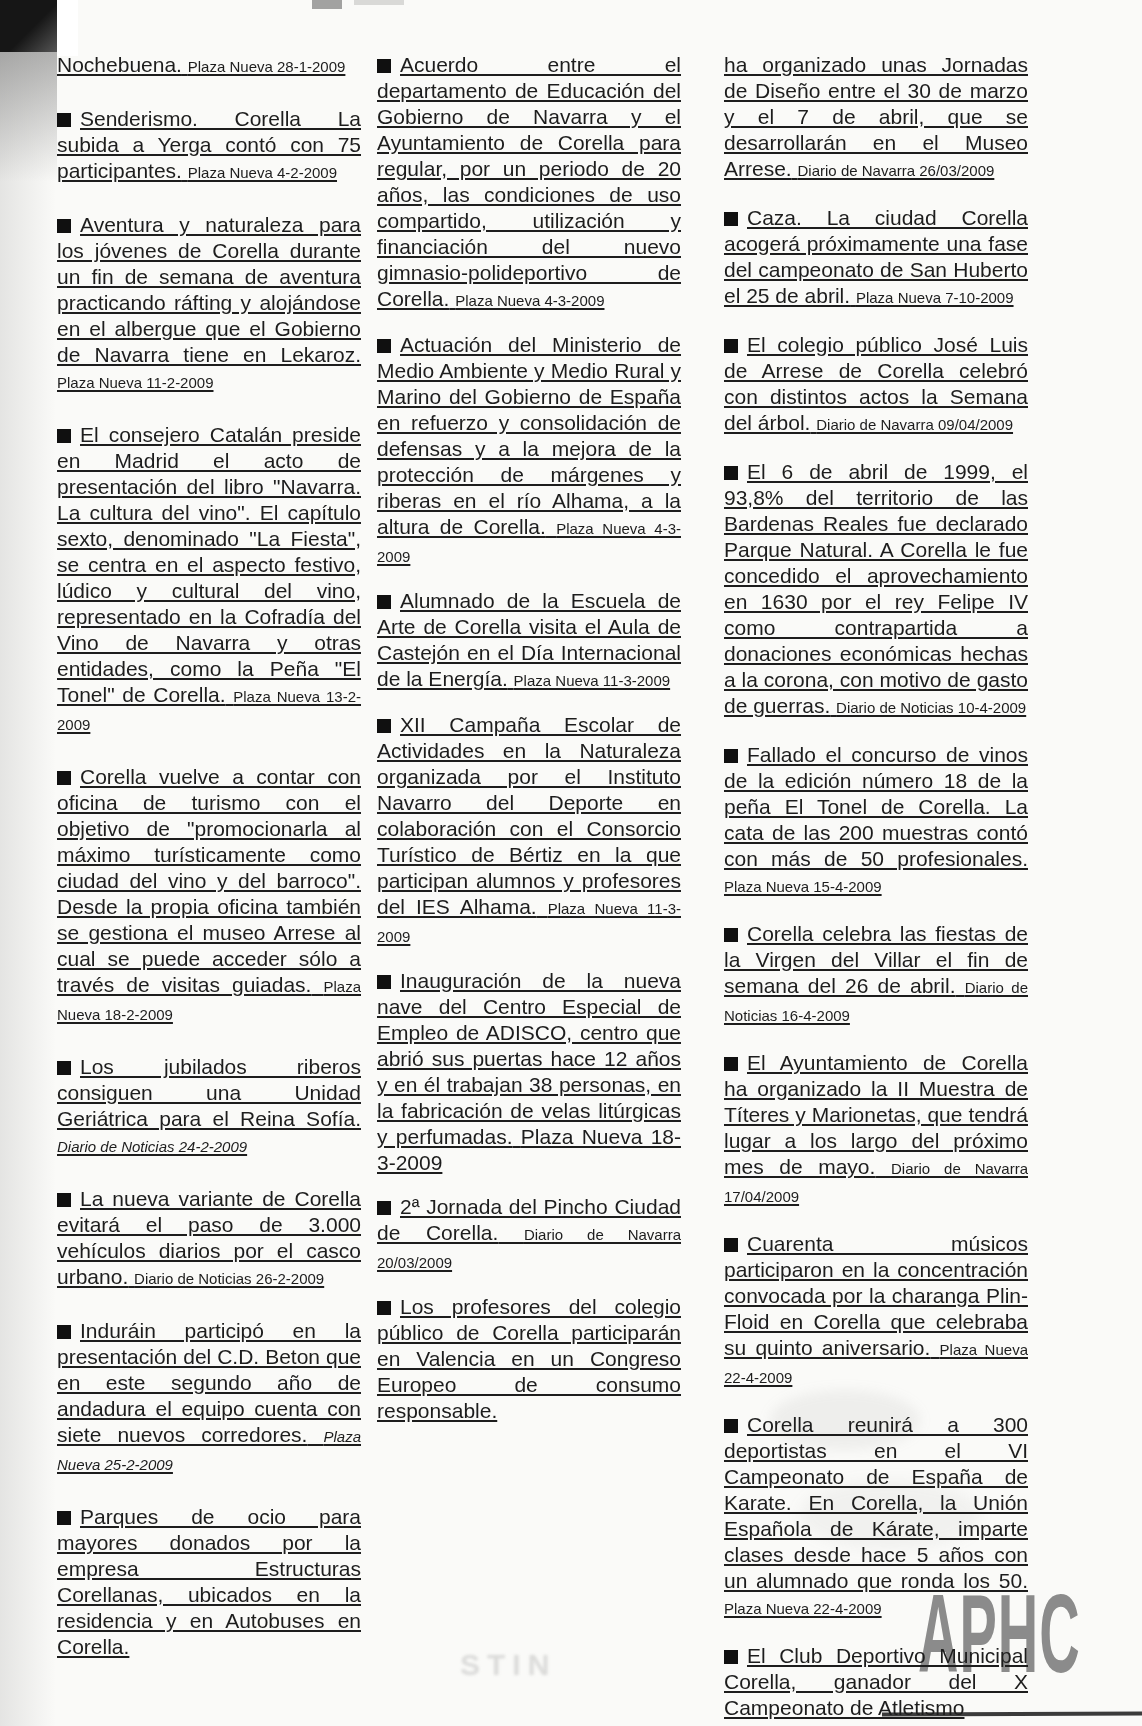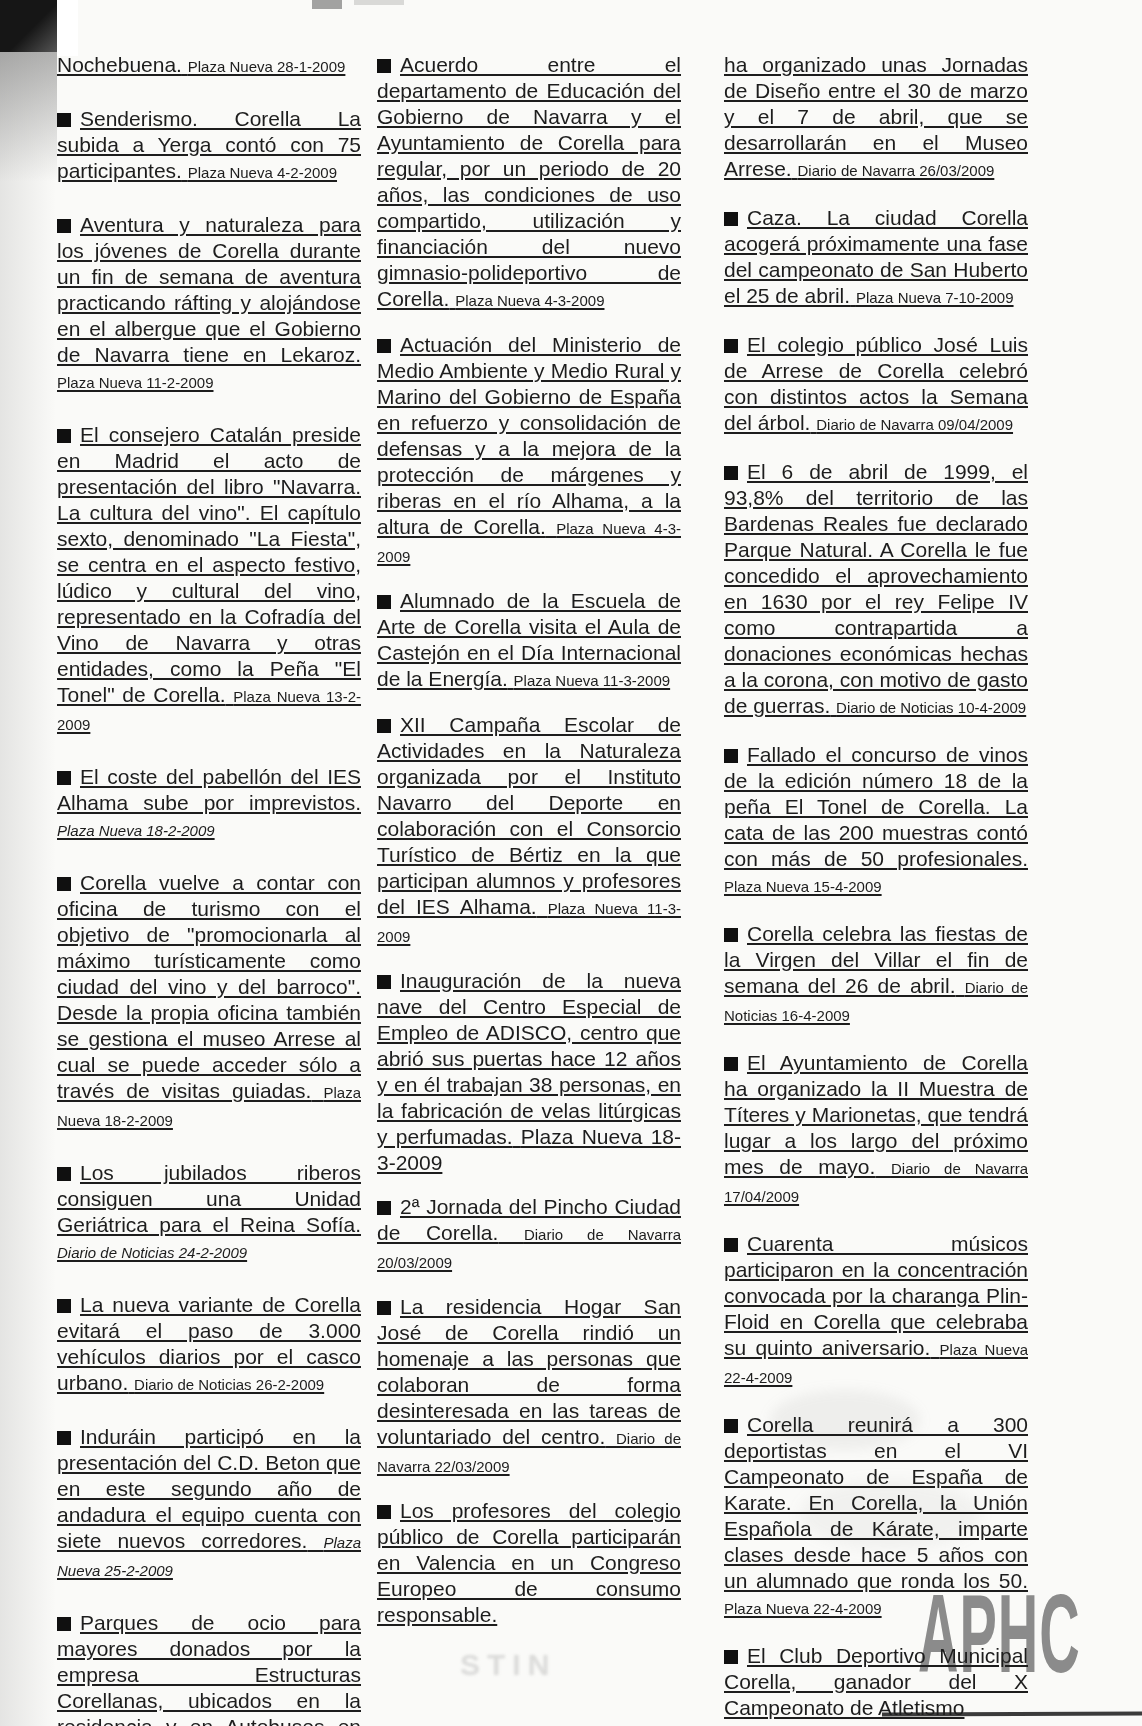--- a/index.html
+++ b/index.html
@@ -75,35 +75,33 @@
   <div class="ghost-text">STIN</div>
   <div class="bottom-line"></div>
 
   <div class="watermark">APHC</div>
 
   <div class="col col-1">
       <p class="item"><span>Nochebuena.</span> <span class="cite">Plaza Nueva 28-1-2009</span></p>
       <p class="item"><span class="bullet"></span><span>Senderismo. Corella La subida a Yerga contó con 75 participantes.</span> <span class="cite">Plaza Nueva 4-2-2009</span></p>
       <p class="item"><span class="bullet"></span><span>Aventura y naturaleza para los jóvenes de Corella durante un fin de semana de aventura practicando ráfting y alojándose en el albergue que el Gobierno de Navarra tiene en Lekaroz.</span> <span class="cite">Plaza Nueva 11-2-2009</span></p>
       <p class="item"><span class="bullet"></span><span>El consejero Catalán preside en Madrid el acto de presentación del libro "Navarra. La cultura del vino". El capítulo sexto, denominado "La Fiesta", se centra en el aspecto festivo, lúdico y cultural del vino, representado en la Cofradía del Vino de Navarra y otras entidades, como la Peña "El Tonel" de Corella.</span> <span class="cite">Plaza Nueva 13-2-2009</span></p>
-      <p class="item"><span class="bullet"></span><span>El coste del pabellón del IES Alhama sube por imprevistos.</span> <span class="cite italic">Plaza Nueva 18-2-2009</span></p>
       <p class="item"><span class="bullet"></span><span>Corella vuelve a contar con oficina de turismo con el objetivo de "promocionarla al máximo turísticamente como ciudad del vino y del barroco". Desde la propia oficina también se gestiona el museo Arrese al cual se puede acceder sólo a través de visitas guiadas.</span> <span class="cite">Plaza Nueva 18-2-2009</span></p>
       <p class="item"><span class="bullet"></span><span>Los jubilados riberos consiguen una Unidad Geriátrica para el Reina Sofía.</span> <span class="cite italic">Diario de Noticias 24-2-2009</span></p>
       <p class="item"><span class="bullet"></span><span>La nueva variante de Corella evitará el paso de 3.000 vehículos diarios por el casco urbano.</span> <span class="cite">Diario de Noticias 26-2-2009</span></p>
       <p class="item"><span class="bullet"></span><span>Induráin participó en la presentación del C.D. Beton que en este segundo año de andadura el equipo cuenta con siete nuevos corredores.</span> <span class="cite italic">Plaza Nueva 25-2-2009</span></p>
       <p class="item"><span class="bullet"></span><span>Parques de ocio para mayores donados por la empresa Estructuras Corellanas, ubicados en la residencia y en Autobuses en Corella.</span> </p>
     </div>
   <div class="col col-2">
       <p class="item"><span class="bullet"></span><span>Acuerdo entre el departamento de Educación del Gobierno de Navarra y el Ayuntamiento de Corella para regular, por un periodo de 20 años, las condiciones de uso compartido, utilización y financiación del nuevo gimnasio-polideportivo de Corella.</span> <span class="cite">Plaza Nueva 4-3-2009</span></p>
       <p class="item"><span class="bullet"></span><span>Actuación del Ministerio de Medio Ambiente y Medio Rural y Marino del Gobierno de España en refuerzo y consolidación de defensas y a la mejora de la protección de márgenes y riberas en el río Alhama, a la altura de Corella.</span> <span class="cite">Plaza Nueva 4-3-2009</span></p>
       <p class="item"><span class="bullet"></span><span>Alumnado de la Escuela de Arte de Corella visita el Aula de Castejón en el Día Internacional de la Energía.</span> <span class="cite">Plaza Nueva 11-3-2009</span></p>
       <p class="item"><span class="bullet"></span><span>XII Campaña Escolar de Actividades en la Naturaleza organizada por el Instituto Navarro del Deporte en colaboración con el Consorcio Turístico de Bértiz en la que participan alumnos y profesores del IES Alhama.</span> <span class="cite">Plaza Nueva 11-3-2009</span></p>
       <p class="item"><span class="bullet"></span><span>Inauguración de la nueva nave del Centro Especial de Empleo de ADISCO, centro que abrió sus puertas hace 12 años y en él trabajan 38 personas, en la fabricación de velas litúrgicas y perfumadas.</span> <span class="cite body-size">Plaza Nueva 18-3-2009</span></p>
       <p class="item"><span class="bullet"></span><span>2ª Jornada del Pincho Ciudad de Corella.</span> <span class="cite">Diario de Navarra 20/03/2009</span></p>
-      <p class="item"><span class="bullet"></span><span>La residencia Hogar San José de Corella rindió un homenaje a las personas que colaboran de forma desinteresada en las tareas de voluntariado del centro.</span> <span class="cite">Diario de Navarra 22/03/2009</span></p>
       <p class="item"><span class="bullet"></span><span>Los profesores del colegio público de Corella participarán en Valencia en un Congreso Europeo de consumo responsable.</span> </p>
     </div>
   <div class="col col-3">
       <p class="item"><span>ha organizado unas Jornadas de Diseño entre el 30 de marzo y el 7 de abril, que se desarrollarán en el Museo Arrese.</span> <span class="cite">Diario de Navarra 26/03/2009</span></p>
       <p class="item"><span class="bullet"></span><span>Caza. La ciudad Corella acogerá próximamente una fase del campeonato de San Huberto el 25 de abril.</span> <span class="cite">Plaza Nueva 7-10-2009</span></p>
       <p class="item"><span class="bullet"></span><span>El colegio público José Luis de Arrese de Corella celebró con distintos actos la Semana del árbol.</span> <span class="cite">Diario de Navarra 09/04/2009</span></p>
       <p class="item"><span class="bullet"></span><span>El 6 de abril de 1999, el 93,8% del territorio de las Bardenas Reales fue declarado Parque Natural. A Corella le fue concedido el aprovechamiento en 1630 por el rey Felipe IV como contrapartida a donaciones económicas hechas a la corona, con motivo de gasto de guerras.</span> <span class="cite">Diario de Noticias 10-4-2009</span></p>
       <p class="item"><span class="bullet"></span><span>Fallado el concurso de vinos de la edición número 18 de la peña El Tonel de Corella. La cata de las 200 muestras contó con más de 50 profesionales.</span> <span class="cite">Plaza Nueva 15-4-2009</span></p>
       <p class="item"><span class="bullet"></span><span>Corella celebra las fiestas de la Virgen del Villar el fin de semana del 26 de abril.</span> <span class="cite">Diario de Noticias 16-4-2009</span></p>
       <p class="item"><span class="bullet"></span><span>El Ayuntamiento de Corella ha organizado la II Muestra de Títeres y Marionetas, que tendrá lugar a los largo del próximo mes de mayo.</span> <span class="cite">Diario de Navarra 17/04/2009</span></p>

